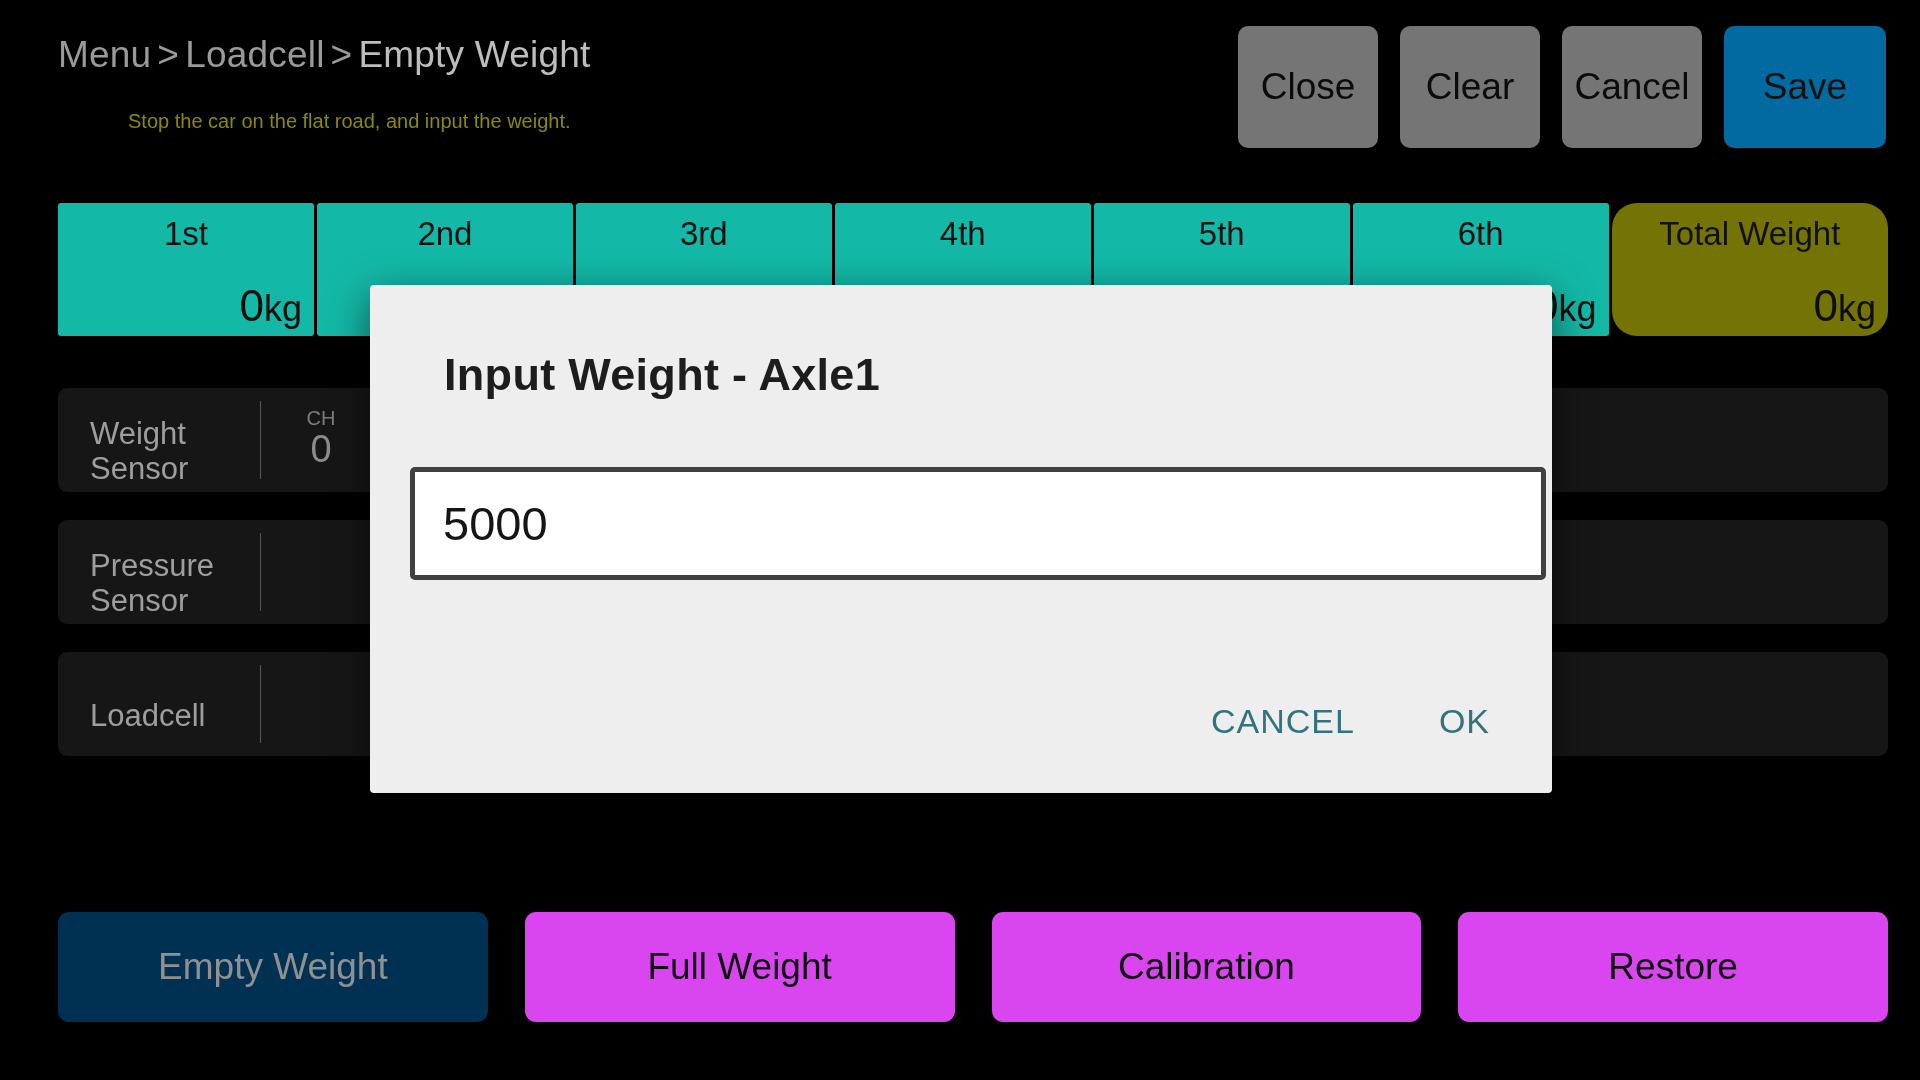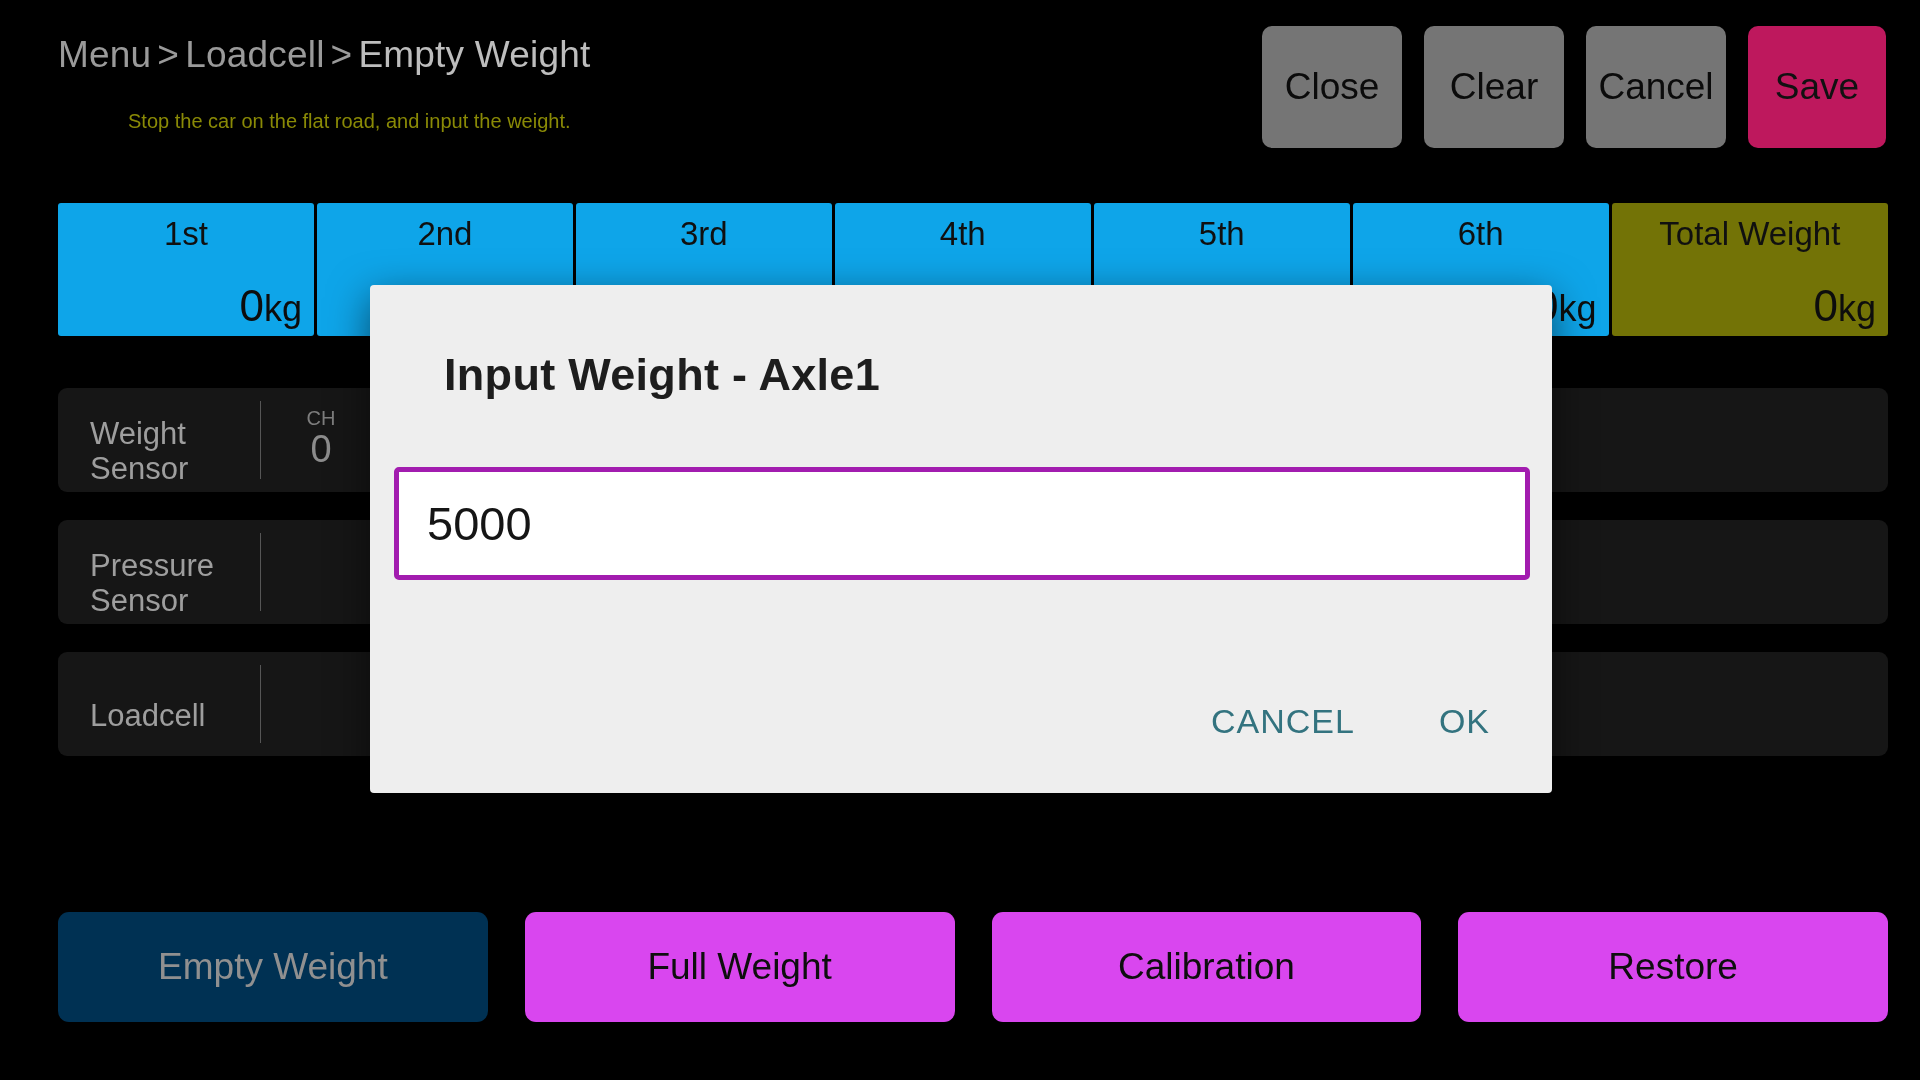--- a/index.html
+++ b/index.html
@@ -26,42 +26,42 @@
     font-size: 20px; color: #8a8a06; white-space: nowrap;
   }
 
   .hdr-buttons { position: absolute; right: 34px; top: 26px; display: flex; gap: 22px; }
   .hdr-btn {
     width: 140px; height: 122px; border-radius: 10px;
     background: #757575; color: #0b0b0b;
     display: flex; align-items: center; justify-content: center;
     font-size: 37px; border: none; font-family: inherit; text-align: center;
   }
-  .hdr-btn.primary { background: #be185d; color: #111; width: 138px; }
+  .hdr-btn.primary { background: #0369a1; color: #111; width: 162px; }
 
   
   .axle-row {
     position: absolute; left: 58px; top: 203px;
     width: 1830px; height: 133px;
     display: flex; gap: 3px;
   }
   .axle-cell {
-    flex: 1 1 0; background: #0ea5e9; border-radius: 3px;
+    flex: 1 1 0; background: #14b8a6; border-radius: 3px;
     position: relative; color: #111;
   }
   .axle-cell .axle-label {
     position: absolute; left: 0; right: 0; top: 12px;
     text-align: center; font-size: 33px; color: #101010;
   }
   .axle-cell .axle-value {
     position: absolute; right: 12px; bottom: 8px;
     font-size: 44px; color: #0d0d0d; line-height: 1;
   }
   .axle-cell .axle-value .unit { font-size: 36px; }
-  .axle-cell.total { background: #737306; flex: 1.08 1 0; }
+  .axle-cell.total { background: #737306; flex: 1.08 1 0; border-radius: 25px; }
 
   
   .sensor-list { position: absolute; left: 58px; top: 388px; width: 1830px; }
   .sensor-row {
     position: relative; height: 104px; background: #161616;
     border-radius: 9px; margin-bottom: 28px; display: flex; align-items: center;
   }
   .sensor-name {
     width: 202px; padding-left: 32px; font-size: 31px; color: #9e9e9e;
     line-height: 1.12;
@@ -92,23 +92,23 @@
     width: 1182px; height: 508px;
     background: #eeeeee; border-radius: 4px;
     box-shadow: 0 12px 40px rgba(0,0,0,.55);
     text-decoration: underline;
   }
   .dialog-title {
     position: absolute; left: 74px; top: 64px;
     font-size: 45px; color: #1d1d1d; font-weight: bold; letter-spacing: .3px;
   }
   .dialog-input {
-    position: absolute; left: 24px; top: 182px;
+    position: absolute; left: 40px; top: 182px;
     width: 1136px; height: 113px;
-    background: #ffffff; border: 5px solid #a21caf; border-radius: 5px;
+    background: #ffffff; border: 5px solid #404040; border-radius: 5px;
     font-size: 47px; color: #151515; padding: 0 28px;
     font-family: inherit; outline: none;
   }
   .dialog-actions {
     position: absolute; right: 52px; bottom: 44px;
     display: flex; align-items: center; gap: 64px;
   }
   .dlg-btn {
     background: none; border: none; font-family: inherit;
     font-size: 34px; color: #33737f; letter-spacing: 1px;

